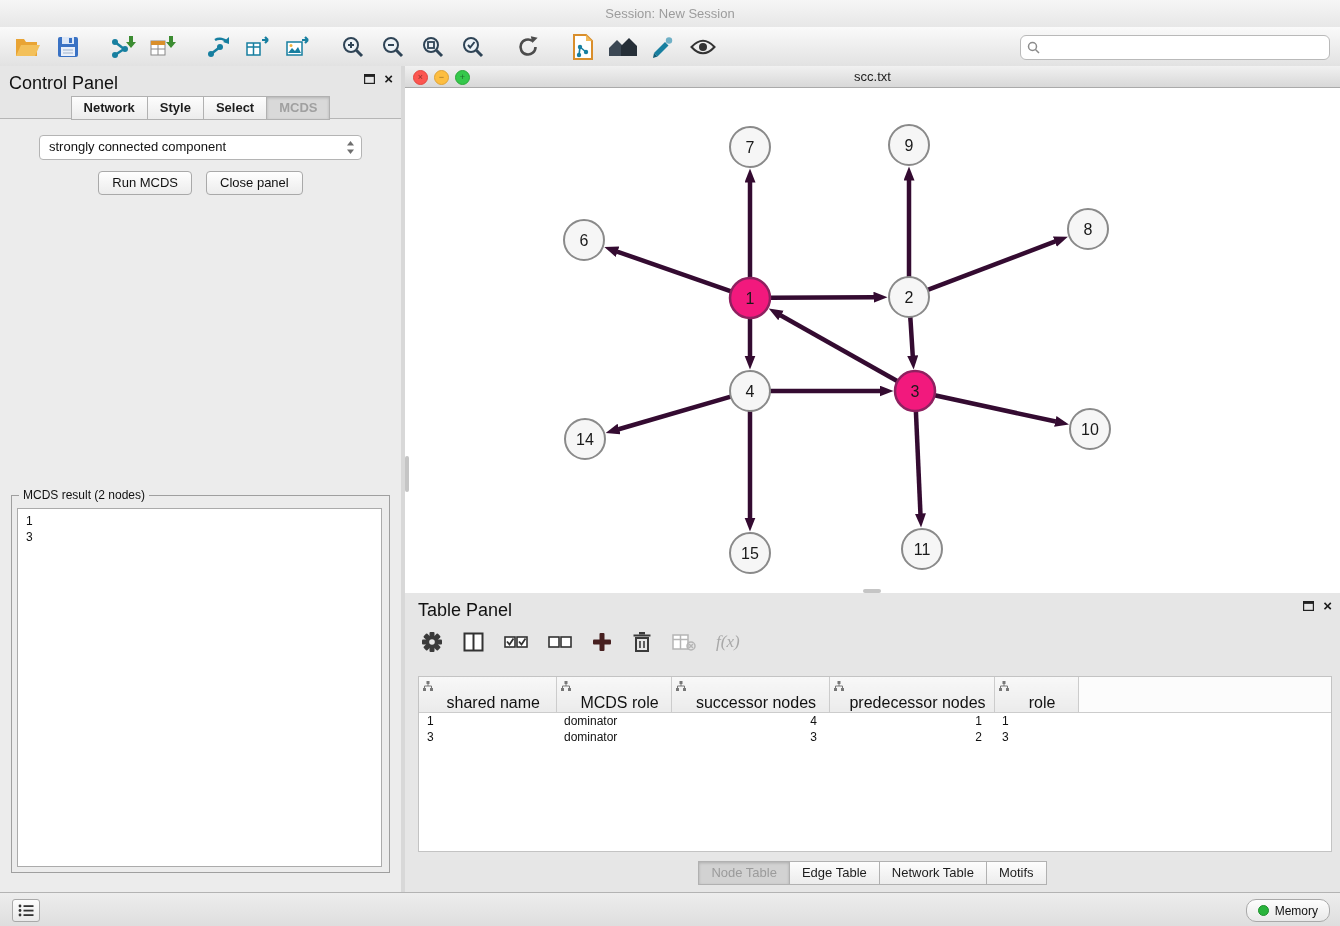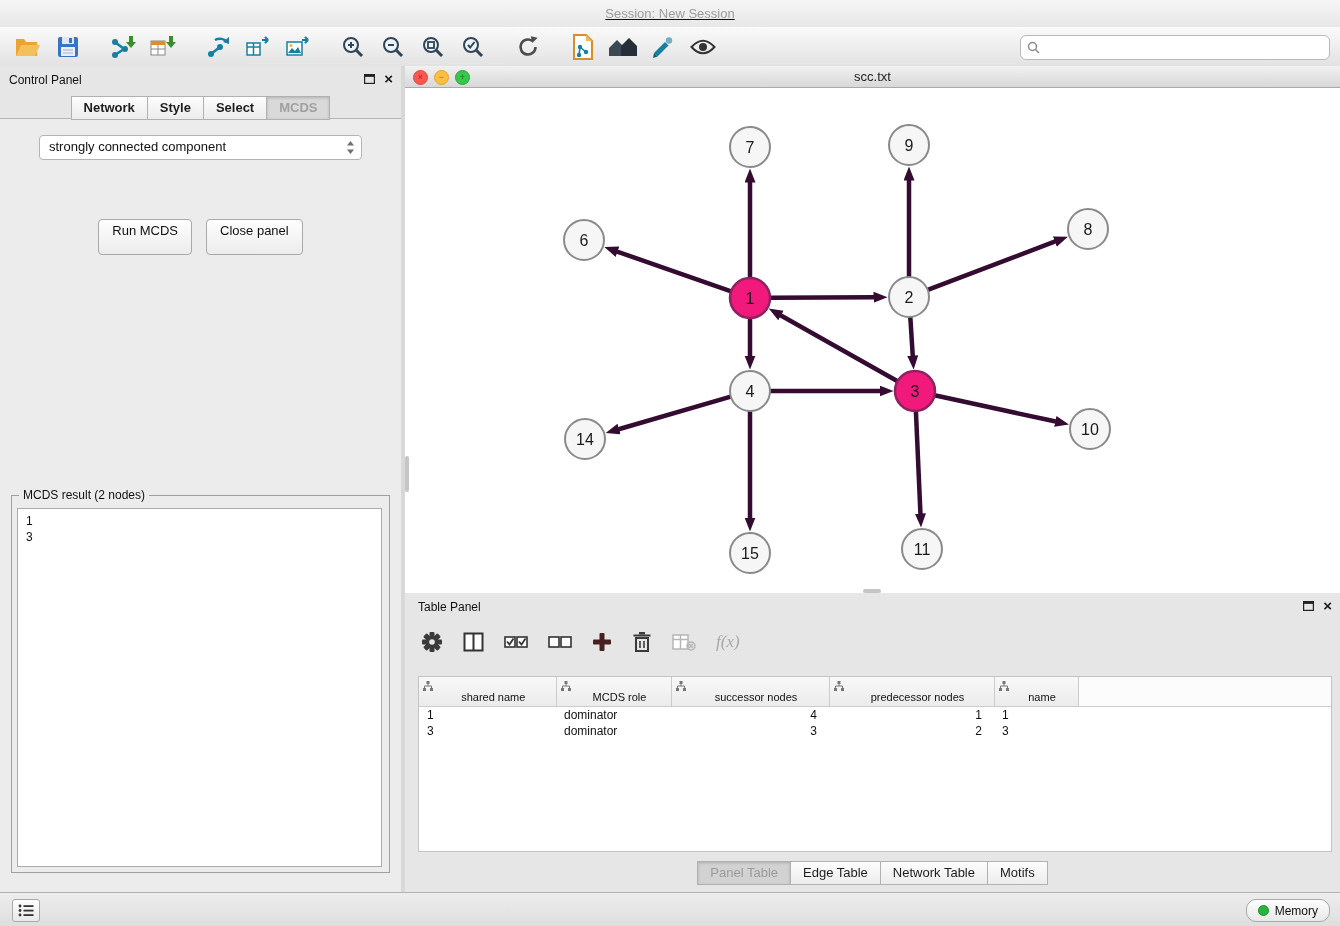--- a/index.html
+++ b/index.html
@@ -4,50 +4,50 @@
 <style>
   html,body{margin:0;padding:0;}
   body{
     width:1340px;height:926px;position:relative;overflow:hidden;
     font-family:"Liberation Sans",sans-serif;background:#e9e9e9;color:#111;
     -webkit-font-smoothing:antialiased;
   }
   svg{display:block;}
   
   .titlebar{position:absolute;top:0;left:0;right:0;height:27px;
-    background:linear-gradient(#f6f6f6,#e7e7e7);border-bottom:1px solid #c6c6c6;text-decoration:underline;}
+    background:linear-gradient(#f6f6f6,#e7e7e7);border-bottom:1px solid #c6c6c6;}
   .titlebar .title{line-height:27px;text-align:center;font-size:13px;color:#9c9c9c;}
   
   .toolbar{position:absolute;top:27px;left:0;right:0;height:39px;
     background:linear-gradient(#fafafa,#e2e2e2);border-bottom:1px solid #b0b0b0;
     display:flex;align-items:center;padding-left:8px;}
   .tbtn{height:32px;min-width:40px;display:flex;align-items:center;justify-content:center;border-radius:4px;}
   .tsep{width:15px;height:1px;}
   .search-wrap{position:absolute;right:10px;top:8px;width:296px;height:23px;background:#fff;
     border:1px solid #b9b9b9;border-radius:6px;display:flex;align-items:center;padding:0 6px;gap:4px;}
   .search-wrap input{border:none;outline:none;flex:1;font-size:12px;font-family:inherit;background:transparent;color:#333;}
   
   .control-panel{position:absolute;top:66px;left:0;width:401px;bottom:33px;background:#e6e6e6;border-right:1px solid #9e9e9e;}
   .cp-header{height:28px;position:relative;}
-  .panel-title{position:absolute;left:9px;top:7px;font-size:12px;color:#111;}
+  .panel-title{position:absolute;left:9px;top:7px;font-size:18px;color:#111;}
   .panel-icons{position:absolute;right:8px;top:6px;display:flex;gap:9px;align-items:center;}
   .close-x{font-size:15px;font-weight:bold;color:#1b1b1b;line-height:14px;}
   .cp-tabs{position:absolute;top:30px;left:0;right:0;display:flex;justify-content:center;z-index:2;}
   .cp-tab{font-size:13px;padding:3px 12px 4px;background:linear-gradient(#fdfdfd,#ececec);
     border:1px solid #b1b1b1;border-right:none;color:#1d1d1d;font-weight:bold;}
   .cp-tab:last-child{border-right:1px solid #b1b1b1;}
   .cp-tab.active{background:#d9d9d9;color:#a0a0a0;box-shadow:inset 0 1px 3px rgba(0,0,0,.18);}
   .cp-body{position:absolute;top:52px;left:0;right:0;bottom:0;background:#ececec;border-top:1px solid #b6b6b6;}
   .opt-label{margin-top:22px;text-align:center;font-size:13px;}
   .criterion-select{position:relative;margin:16px auto 0;width:312px;height:23px;background:#fff;
     border:1px solid #b4b4b4;border-radius:4px;font-size:13px;line-height:21px;padding-left:9px;}
   .stepper{position:absolute;right:6px;top:4px;}
   .cp-buttons{display:flex;justify-content:center;gap:14px;margin-top:11px;}
-  .cp-btn{font-size:13px;padding:3px 13px 16px;background:linear-gradient(#fefefe,#ececec);
-    border:1px solid #a9a9a9;border-radius:4px;color:#111;margin-top:48px;}
+  .cp-btn{font-size:13px;padding:3px 13px 4px;background:linear-gradient(#fefefe,#ececec);
+    border:1px solid #a9a9a9;border-radius:4px;color:#111;}
   .result-box{position:absolute;left:11px;right:11px;top:429px;bottom:20px;border:1px solid #9f9f9f;background:#ececec;}
   .result-legend{position:absolute;top:-8px;left:7px;background:#ececec;padding:0 4px;font-size:12px;color:#111;}
   .result-inner{position:absolute;left:5px;right:7px;top:12px;bottom:5px;background:#fff;border:1px solid #ababab;
     font-size:12px;line-height:16px;padding:4px 8px;white-space:pre;overflow:hidden;}
   .splitter{position:absolute;left:401px;top:66px;width:4px;bottom:33px;background:#d8d8d8;}
   
   .network-window{position:absolute;left:405px;top:66px;width:935px;height:527px;background:#fff;}
   .nw-titlebar{height:21px;background:linear-gradient(#f1f1f1,#d8d8d8);border-bottom:1px solid #aaa;position:relative;}
   .nw-title{text-align:center;line-height:21px;font-size:13px;color:#1c1c1c;}
   .tl{position:absolute;top:4px;width:13px;height:13px;border-radius:50%;font-size:9px;line-height:12px;
@@ -59,21 +59,21 @@
   .vthumb{position:absolute;left:0;top:368px;width:4px;height:36px;background:#c5c5c5;border-radius:2px;}
   .hthumb{position:absolute;left:458px;bottom:0;width:18px;height:4px;background:#c5c5c5;border-radius:2px;}
   
   .table-panel{position:absolute;left:405px;top:593px;width:935px;height:300px;background:#e6e6e6;}
   .tp-header{height:26px;position:relative;}
   .tp-toolbar{position:absolute;top:32px;left:16px;height:34px;display:flex;align-items:center;gap:20px;}
   .fx-label{font-family:"Liberation Serif",serif;font-style:italic;font-size:17px;color:#a8a8a8;}
   .tp-table-wrap{position:absolute;left:13px;right:8px;top:83px;bottom:41px;background:#fff;border:1px solid #c3c3c3;overflow:hidden;}
   table.node-table{border-collapse:collapse;table-layout:fixed;width:100%;font-size:12px;}
   table.node-table th{height:18px;background:linear-gradient(#f8f8f8,#ebebeb);border:1px solid #ccc;border-top:none;
-    font-weight:normal;font-size:11px;position:relative;text-align:center;color:#111;padding:11px 4px 0 16px;}
+    font-weight:normal;font-size:16px;position:relative;text-align:center;color:#111;padding:17px 4px 0 16px;}
   table.node-table th:first-child{border-left:none;}
   table.node-table th.colF{background:#fcfcfc;border-right:none;}
   th .tree-ic{position:absolute;left:4px;top:4px;}
   table.node-table td{height:16px;padding:0 8px;color:#111;white-space:nowrap;overflow:hidden;}
   table.node-table td.col2,table.node-table td.col3{text-align:right;padding-right:12px;}
   .tp-tabs{position:absolute;bottom:8px;left:0;right:0;display:flex;justify-content:center;}
   .tp-tab{font-size:13px;padding:3px 12px 4px;background:linear-gradient(#fdfdfd,#ececec);
     border:1px solid #b1b1b1;border-right:none;color:#1d1d1d;}
   .tp-tab:last-child{border-right:1px solid #b1b1b1;}
   .tp-tab.active{background:#d2d2d2;color:#9b9b9b;box-shadow:inset 0 1px 3px rgba(0,0,0,.18);}
@@ -487,21 +487,21 @@
           </th>
           <th>
             <span class="tree-ic">
               <svg width="10" height="10" viewBox="0 0 10 10">
                   <rect x="3.5" y="0" width="3" height="3" fill="#777"></rect>
                   <rect x="0" y="7" width="3" height="3" fill="#777"></rect>
                   <rect x="7" y="7" width="3" height="3" fill="#777"></rect>
                   <path d="M5 3 v2 M1.5 7 V5 h7 v2" stroke="#777" fill="none"></path>
                 </svg>
             </span>
-            <span>name</span>
+            <span>role</span>
           </th>
           <th class="colF"></th>
         </tr>
       </thead>
       <tbody>
           <tr>
             <td class="col0">1</td>
             <td class="col1">dominator</td>
             <td class="col2">4</td>
             <td class="col3">1</td>
@@ -513,21 +513,21 @@
             <td class="col1">dominator</td>
             <td class="col2">3</td>
             <td class="col3">2</td>
             <td class="col4">3</td>
             <td></td>
           </tr>
         </tbody>
     </table>
   </div>
   <div class="tp-tabs">
-    <span class="tp-tab active">Panel Table</span>
+    <span class="tp-tab active">Node Table</span>
     <span class="tp-tab">Edge Table</span>
     <span class="tp-tab">Network Table</span>
     <span class="tp-tab">Motifs</span>
   </div>
 </div>
 
 <div class="statusbar">
   <span class="list-btn">
     <svg width="16" height="13" viewBox="0 0 16 13">
       <circle cx="2" cy="2" r="1.4" fill="#333"></circle>

